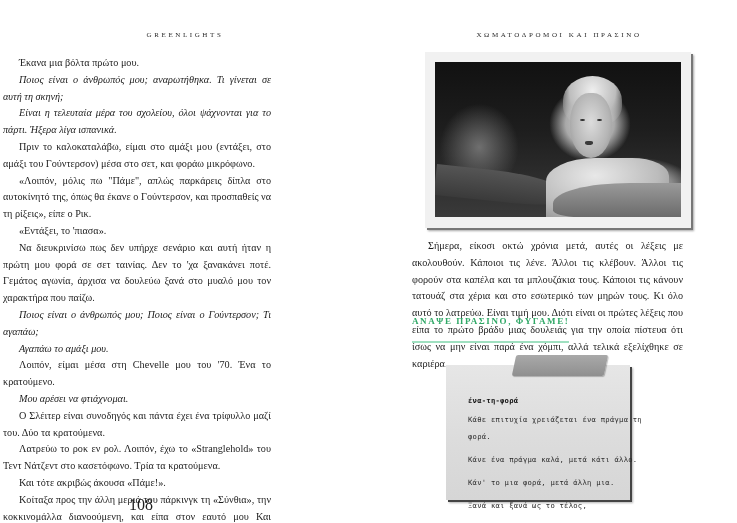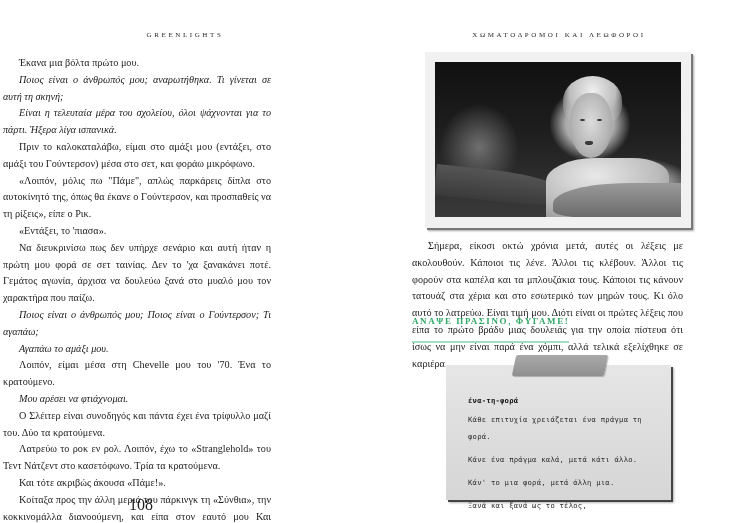--- a/index.html
+++ b/index.html
@@ -91,21 +91,21 @@
   .section-heading {
     position: absolute; left: 44px; top: 316px;
     font-size: 9px; font-weight: bold; letter-spacing: 1.6px;
     color: #2fa866; white-space: nowrap;
     border-bottom: 2px solid #9fe0c0; padding-bottom: 15px;
     font-family: "Liberation Serif", serif;
   }
 
   
   .note-card {
-    position: absolute; left: 78px; top: 365px; width: 225px; height: 135px;
+    position: absolute; left: 78px; top: 365px; width: 184px; height: 135px;
     background: linear-gradient(180deg, #e6e6e6 0%, #dcdcdc 55%, #d6d6d6 100%);
     box-shadow: 2px 2px 0 #444, 3px 3px 2px rgba(0,0,0,0.3);
   }
   .tape {
     position: absolute; left: 68px; top: -10px; width: 92px; height: 21px;
     background: linear-gradient(180deg, #a9a9a9 0%, #8f8f8f 100%);
     transform: skewX(-12deg);
     border-radius: 2px;
     box-shadow: 1px 1px 1px rgba(0,0,0,0.25);
   }
@@ -139,21 +139,21 @@
     <p class="p indent">Λατρεύω το ροκ εν ρολ. Λοιπόν, έχω το «Stranglehold» του Τεντ Νάτζεντ στο κασετόφωνο. Τρία τα κρατούμενα.</p>
     <p class="p indent">Και τότε ακριβώς άκουσα «Πάμε!».</p>
     <p class="p indent">Κοίταξα προς την άλλη μεριά του πάρκινγκ τη «Σύνθια», την κοκκινομάλλα διανοούμενη, και είπα στον εαυτό μου Και γουστάρω τις γκόμενες.</p>
 
   </div>
 
   <div class="page-number">108</div>
 </div>
 
 <div class="page page-right">
-  <div class="running-head">ΧΩΜΑΤΟΔΡΟΜΟΙ ΚΑΙ ΛΕΩΦΟΡΟΙ</div>
+  <div class="running-head">ΧΩΜΑΤΟΔΡΟΜΟΙ ΚΑΙ ΠΡΑΣΙΝΟ</div>
 
   <div class="photo-frame">
     <div class="photo" title="Black-and-white photo of a young man with blond hair smiling from the driver's seat of a car">
       <div class="arm"></div>
       <div class="shirt"></div>
       <div class="hair"></div>
       <div class="face"></div>
       <div class="eye l"></div>
       <div class="eye r"></div>
       <div class="mouth"></div>

